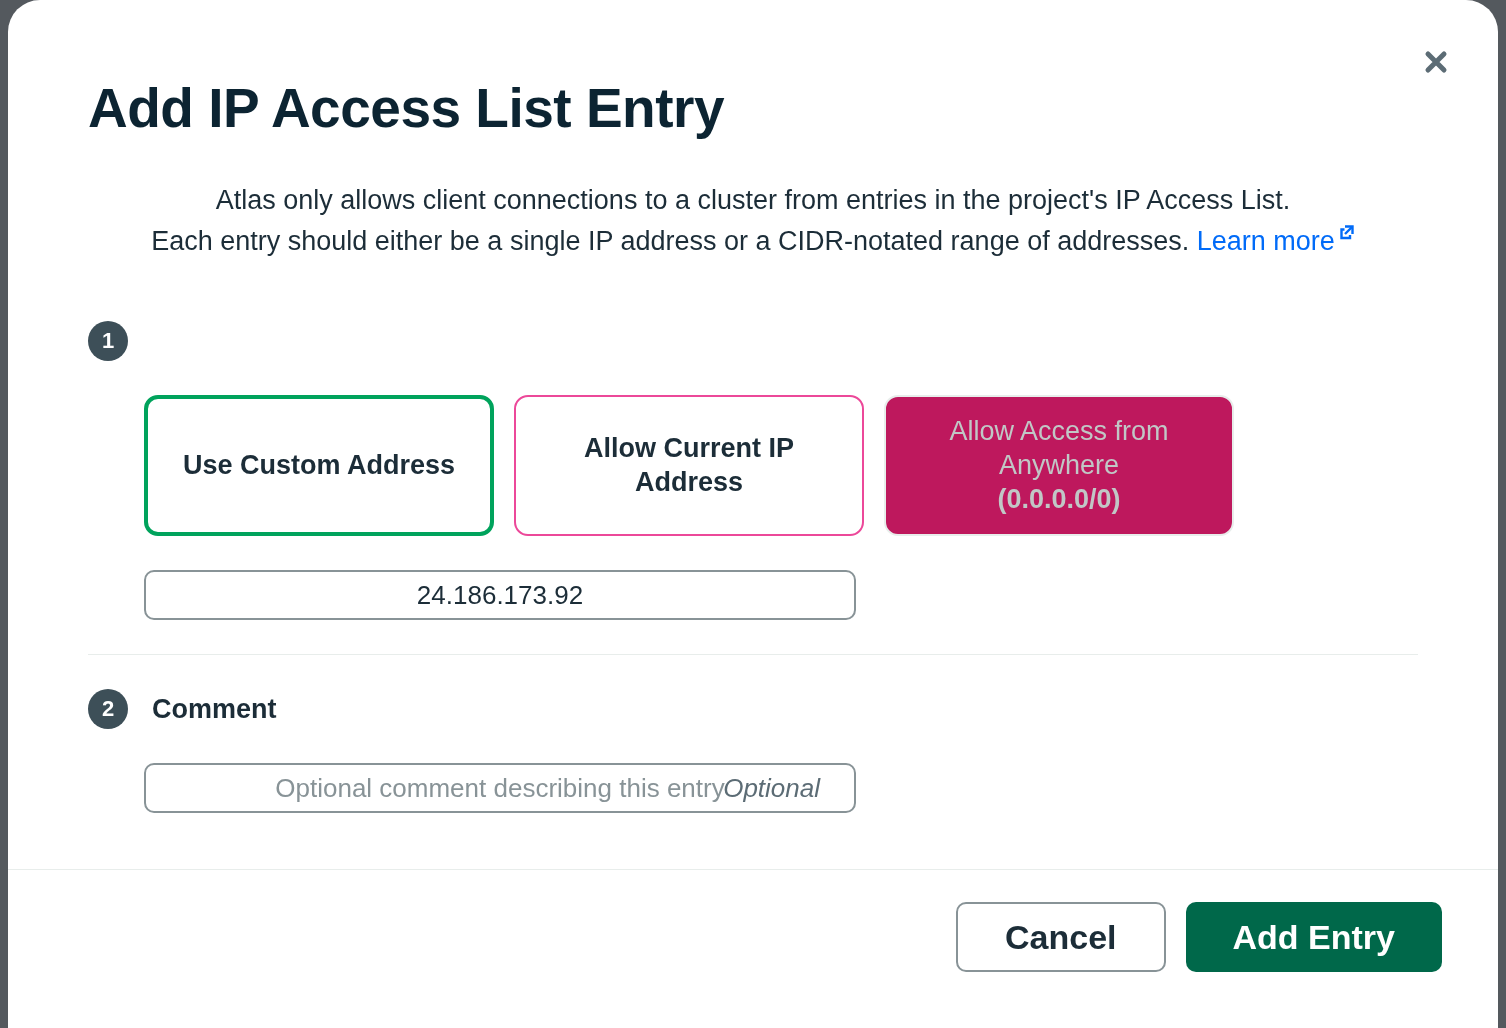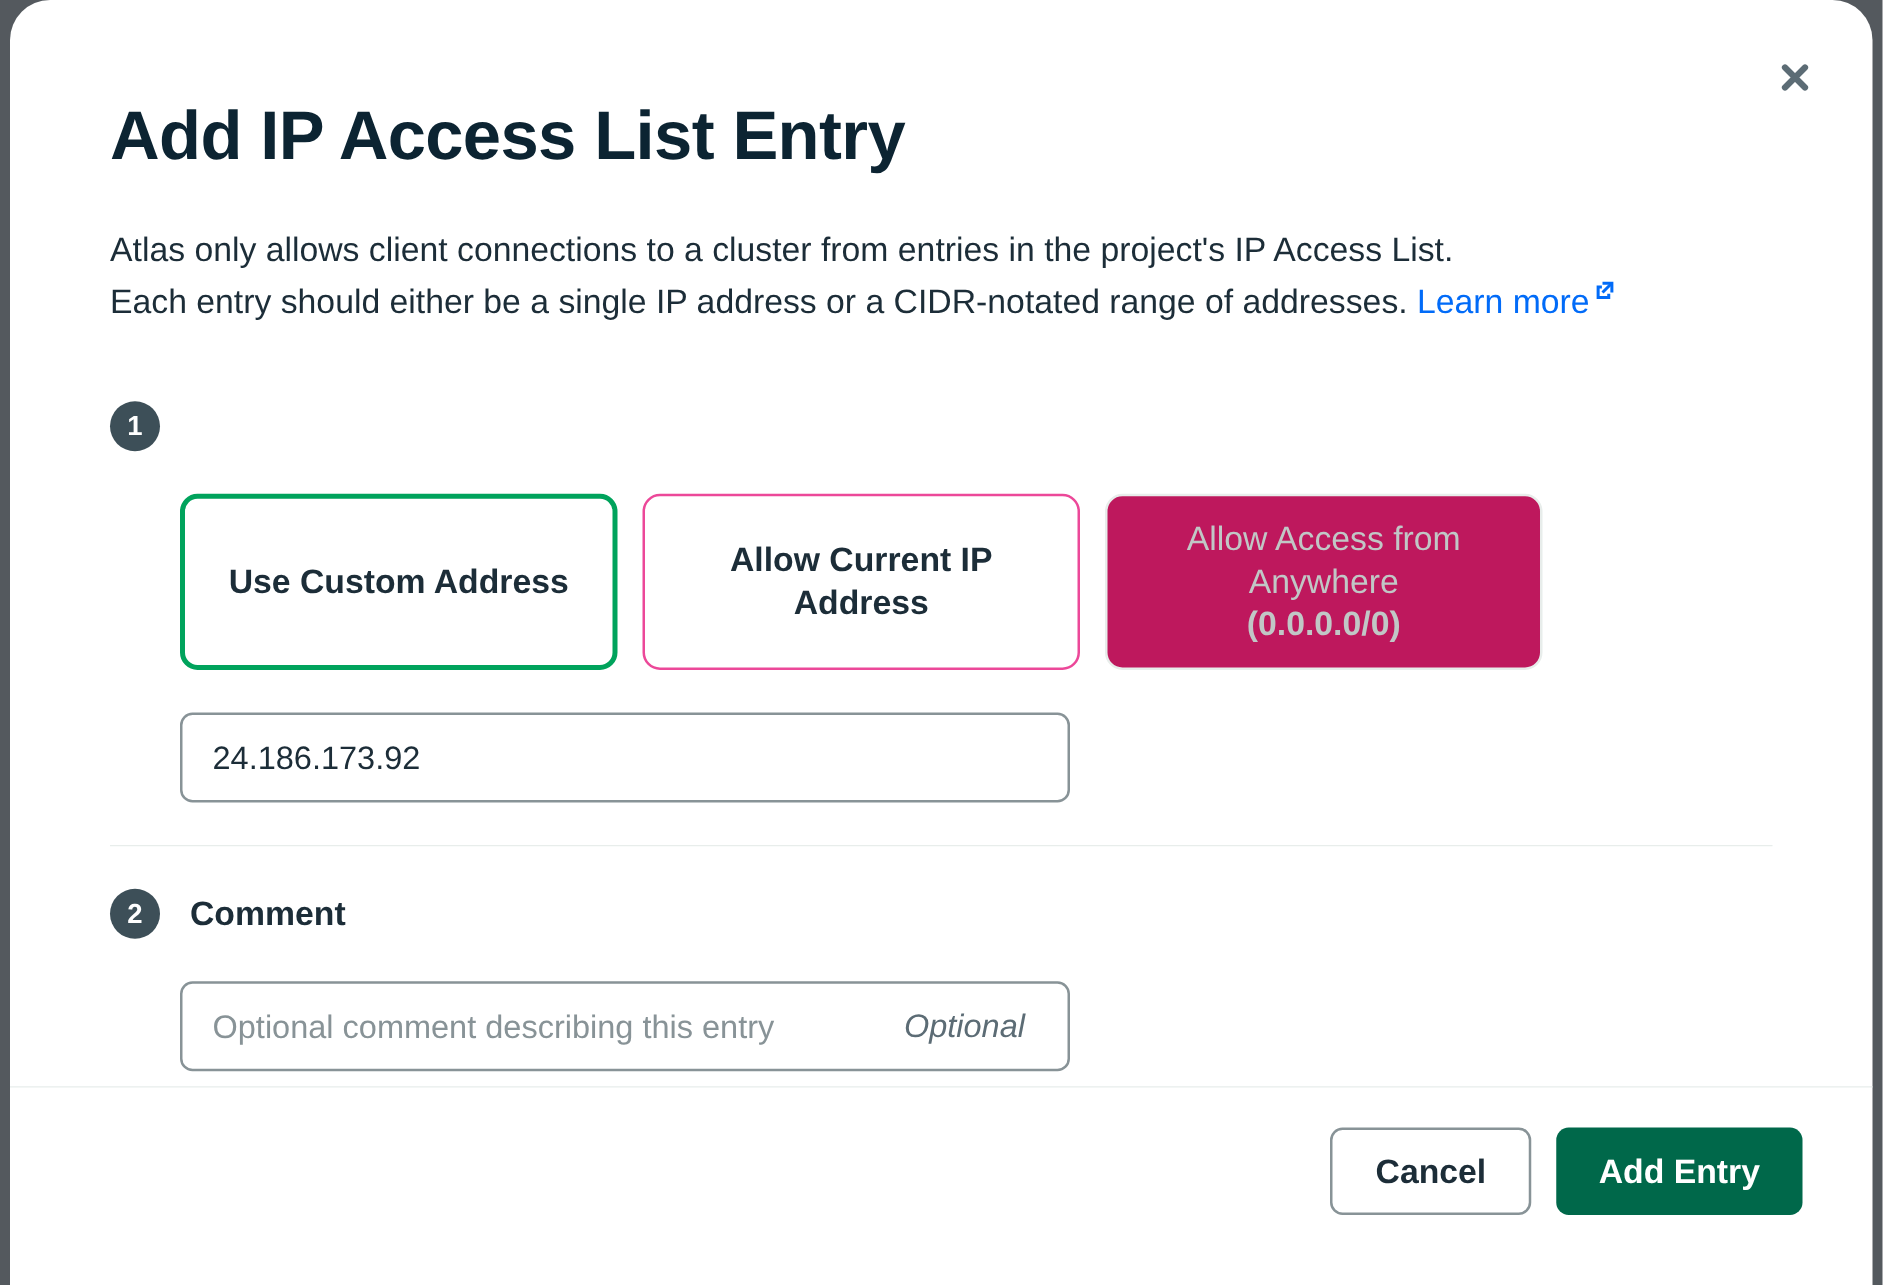--- a/index.html
+++ b/index.html
@@ -50,20 +50,21 @@
     color: #0c2432;
     margin-bottom: 40px;
     letter-spacing: -0.5px;
   }
 
   .description {
     font-size: 27px;
     color: #1c2d38;
     line-height: 1.5;
     margin-bottom: 60px;
+    text-align: center;
   }
 
   .learn-more {
     color: #016bf8;
     text-decoration: none;
     white-space: nowrap;
   }
   .ext-icon {
     display: inline-block;
     vertical-align: super;
@@ -147,28 +148,29 @@
     font-weight: 700;
   }
 
   .text-input-wrap {
     position: relative;
     width: 712px;
   }
 
   .text-input {
     width: 100%;
-    height: 72px;
+    height: 50px;
     padding: 0 24px;
     font-size: 26px;
     color: #1c2d38;
     border: 2px solid #889397;
     border-radius: 10px;
     outline: none;
     background: #fff;
+    text-align: center;
   }
   .text-input::placeholder {
     color: #889397;
   }
 
   .optional-tag {
     position: absolute;
     right: 36px;
     top: 50%;
     transform: translateY(-50%);
@@ -187,23 +189,23 @@
   .footer {
     border-top: 1px solid #e8edeb;
     padding: 32px 56px 56px 56px;
     display: flex;
     justify-content: flex-end;
     gap: 20px;
   }
 
   .btn {
     height: 70px;
-    padding: 0 34px;
+    padding: 0 47px;
     border-radius: 10px;
-    font-size: 27px;
+    font-size: 34px;
     font-weight: 600;
     cursor: pointer;
     display:flex;
     align-items:center;
     justify-content:center;
   }
   .btn-secondary {
     background: #fff;
     border: 2px solid #889397;
     color: #1c2d38;

